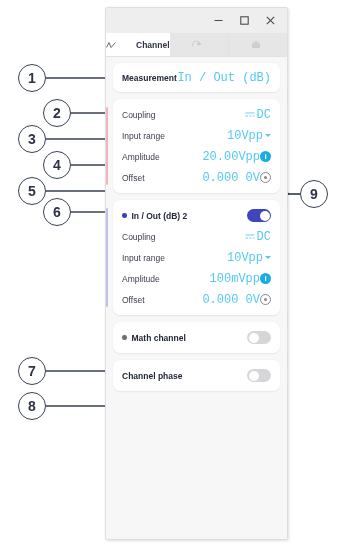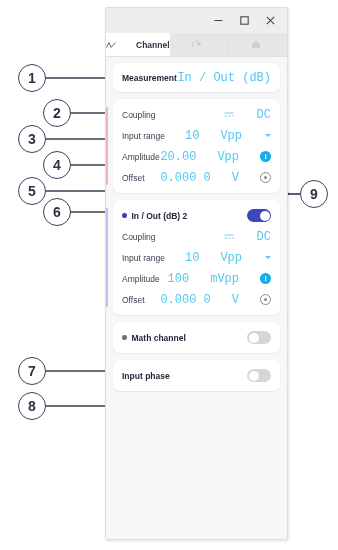--- a/index.html
+++ b/index.html
@@ -156,21 +156,21 @@
     white-space: nowrap;
   }
   .row-label.bold {
     font-weight: 700;
     font-size: 8.5px;
     color: #232838;
   }
   .row-right {
     display: flex;
     align-items: center;
-    gap: 21px;
+    gap: 0;
     white-space: nowrap;
   }
   .val {
     font-size: 12px;
     color: #55c8ef;
     white-space: nowrap;
     font-family: Liberation Mono, monospace;
   }
 
   
@@ -490,21 +490,21 @@
           <span class="row-label bold">Math channel</span>
         </span>
         <span class="toggle off">
             <span class="knob"></span>
           </span>
       </div>
     </div>
 
     <div class="card">
       <div class="row">
-        <span class="row-label bold">Input phase</span>
+        <span class="row-label bold">Channel phase</span>
         <span class="toggle off">
             <span class="knob"></span>
           </span>
       </div>
     </div>
 
   </div>
 </div>
 
 </body></html>

